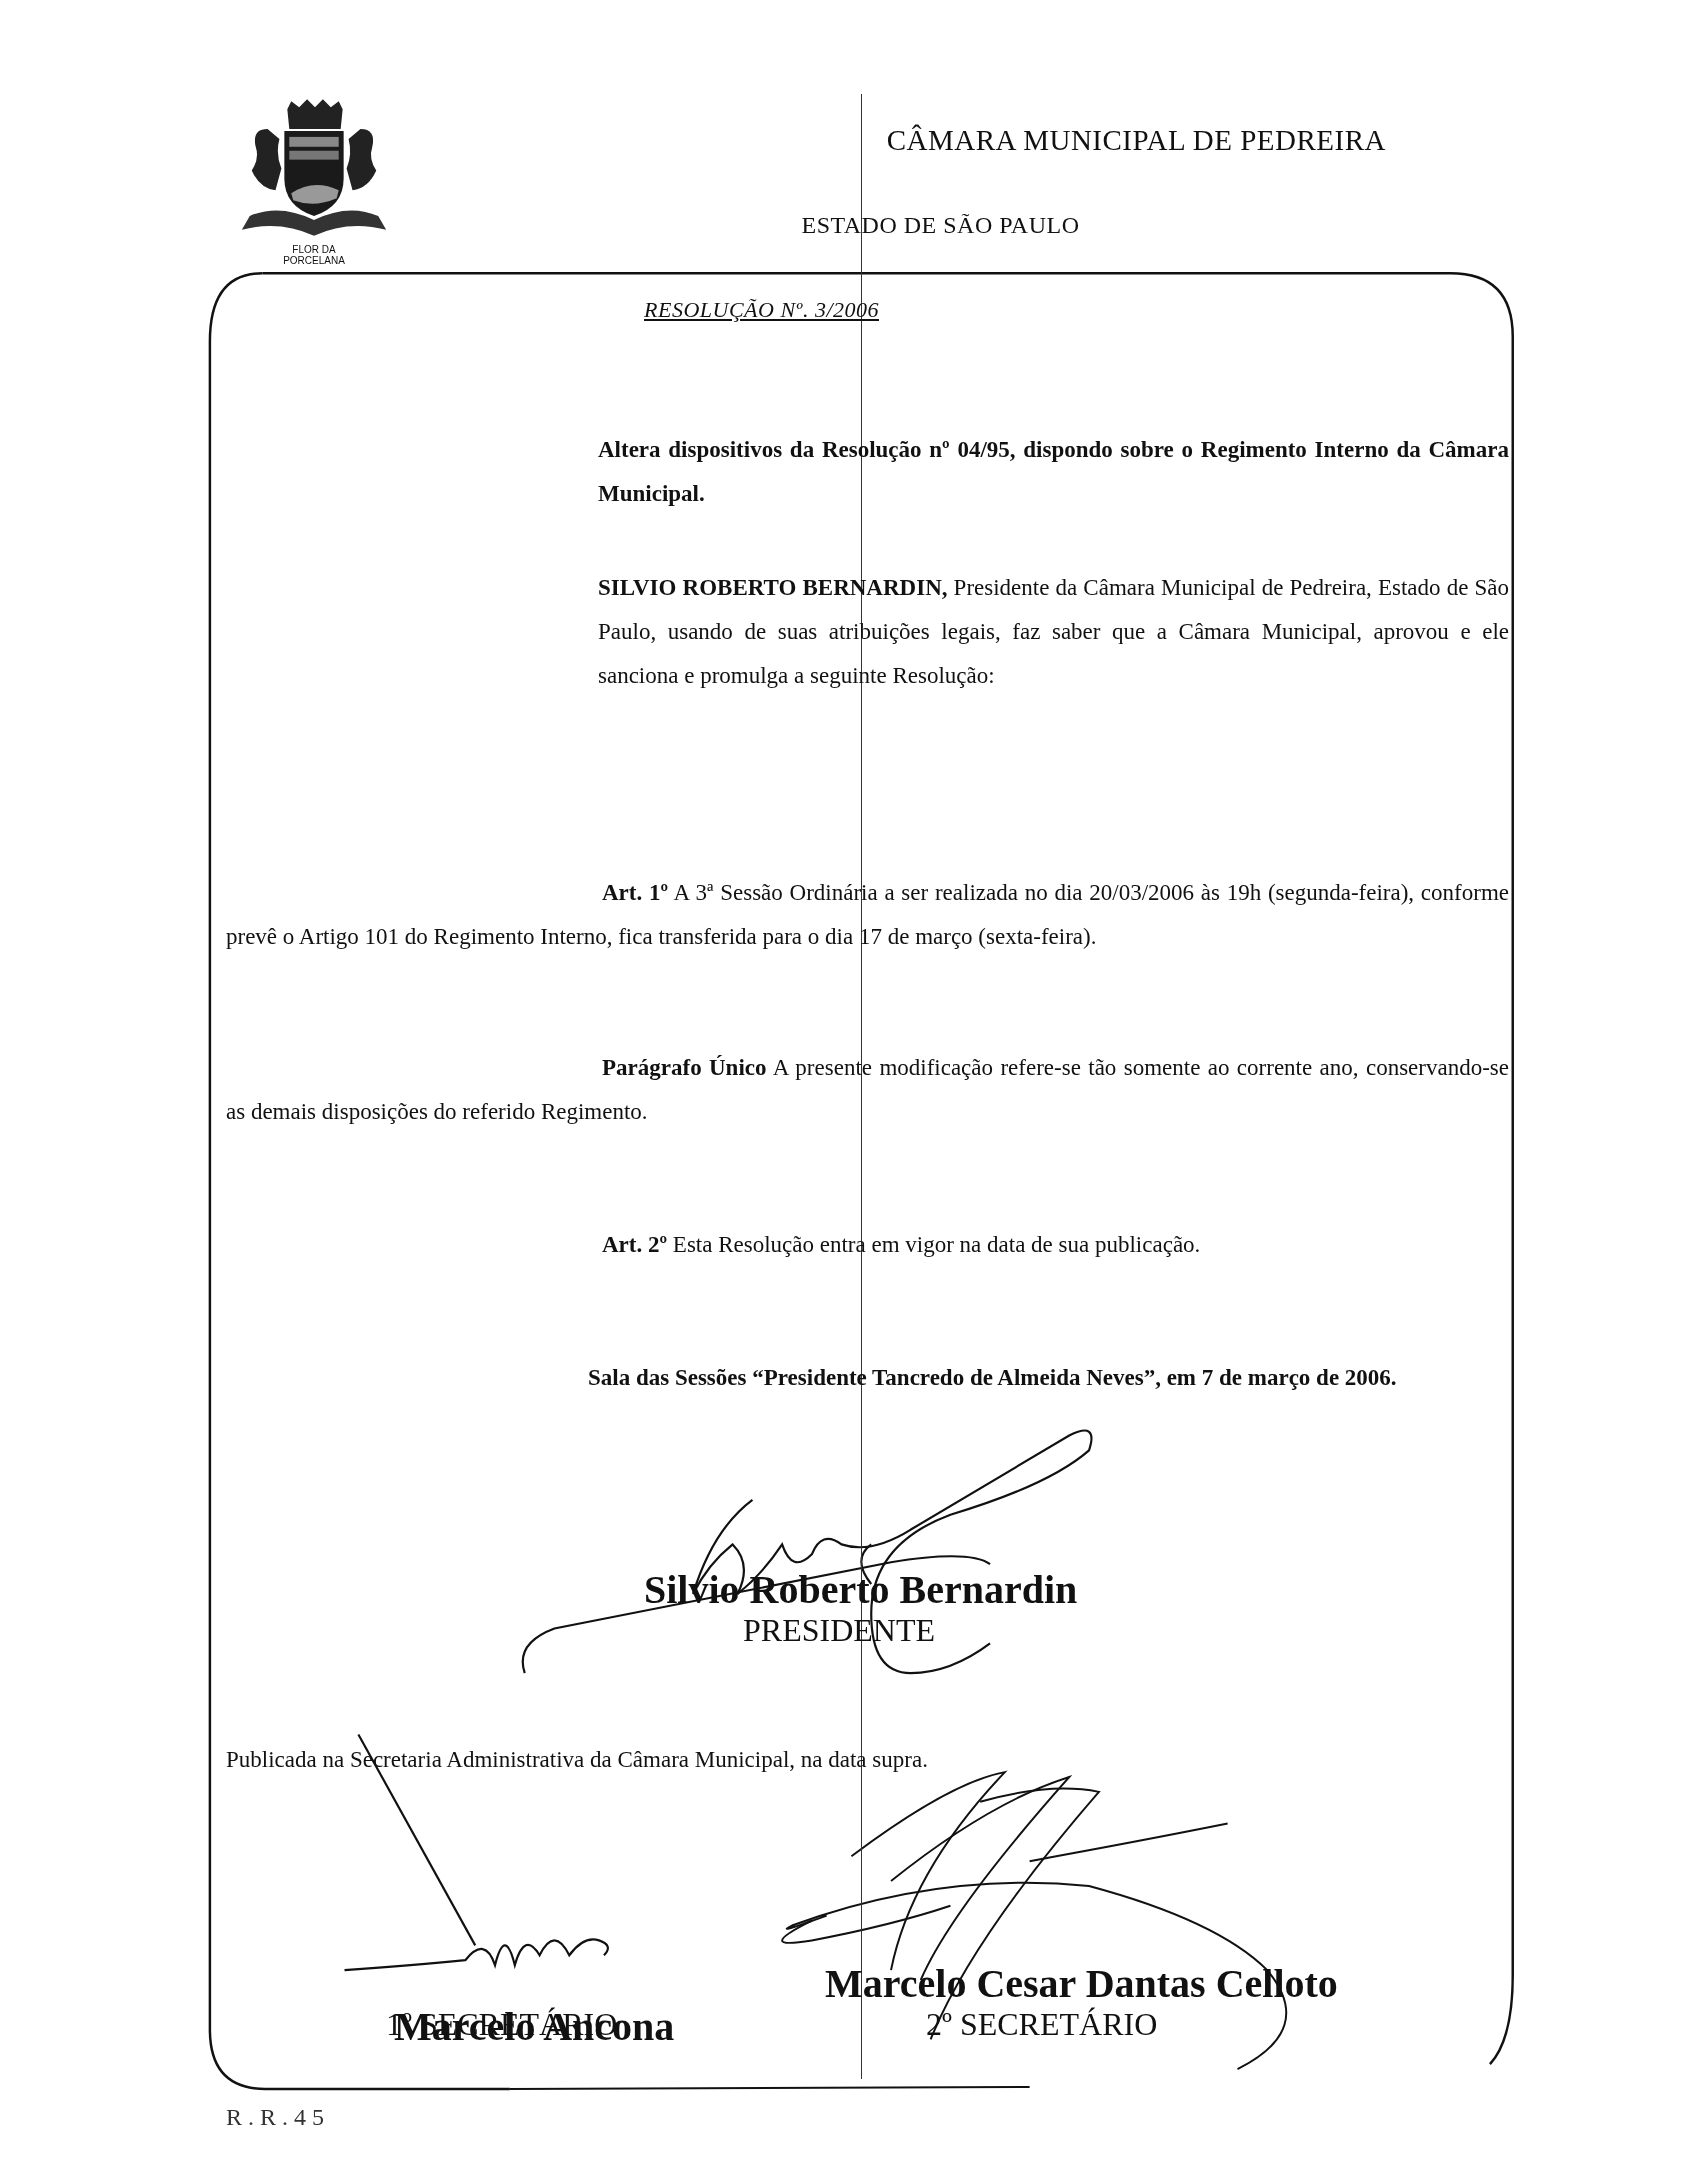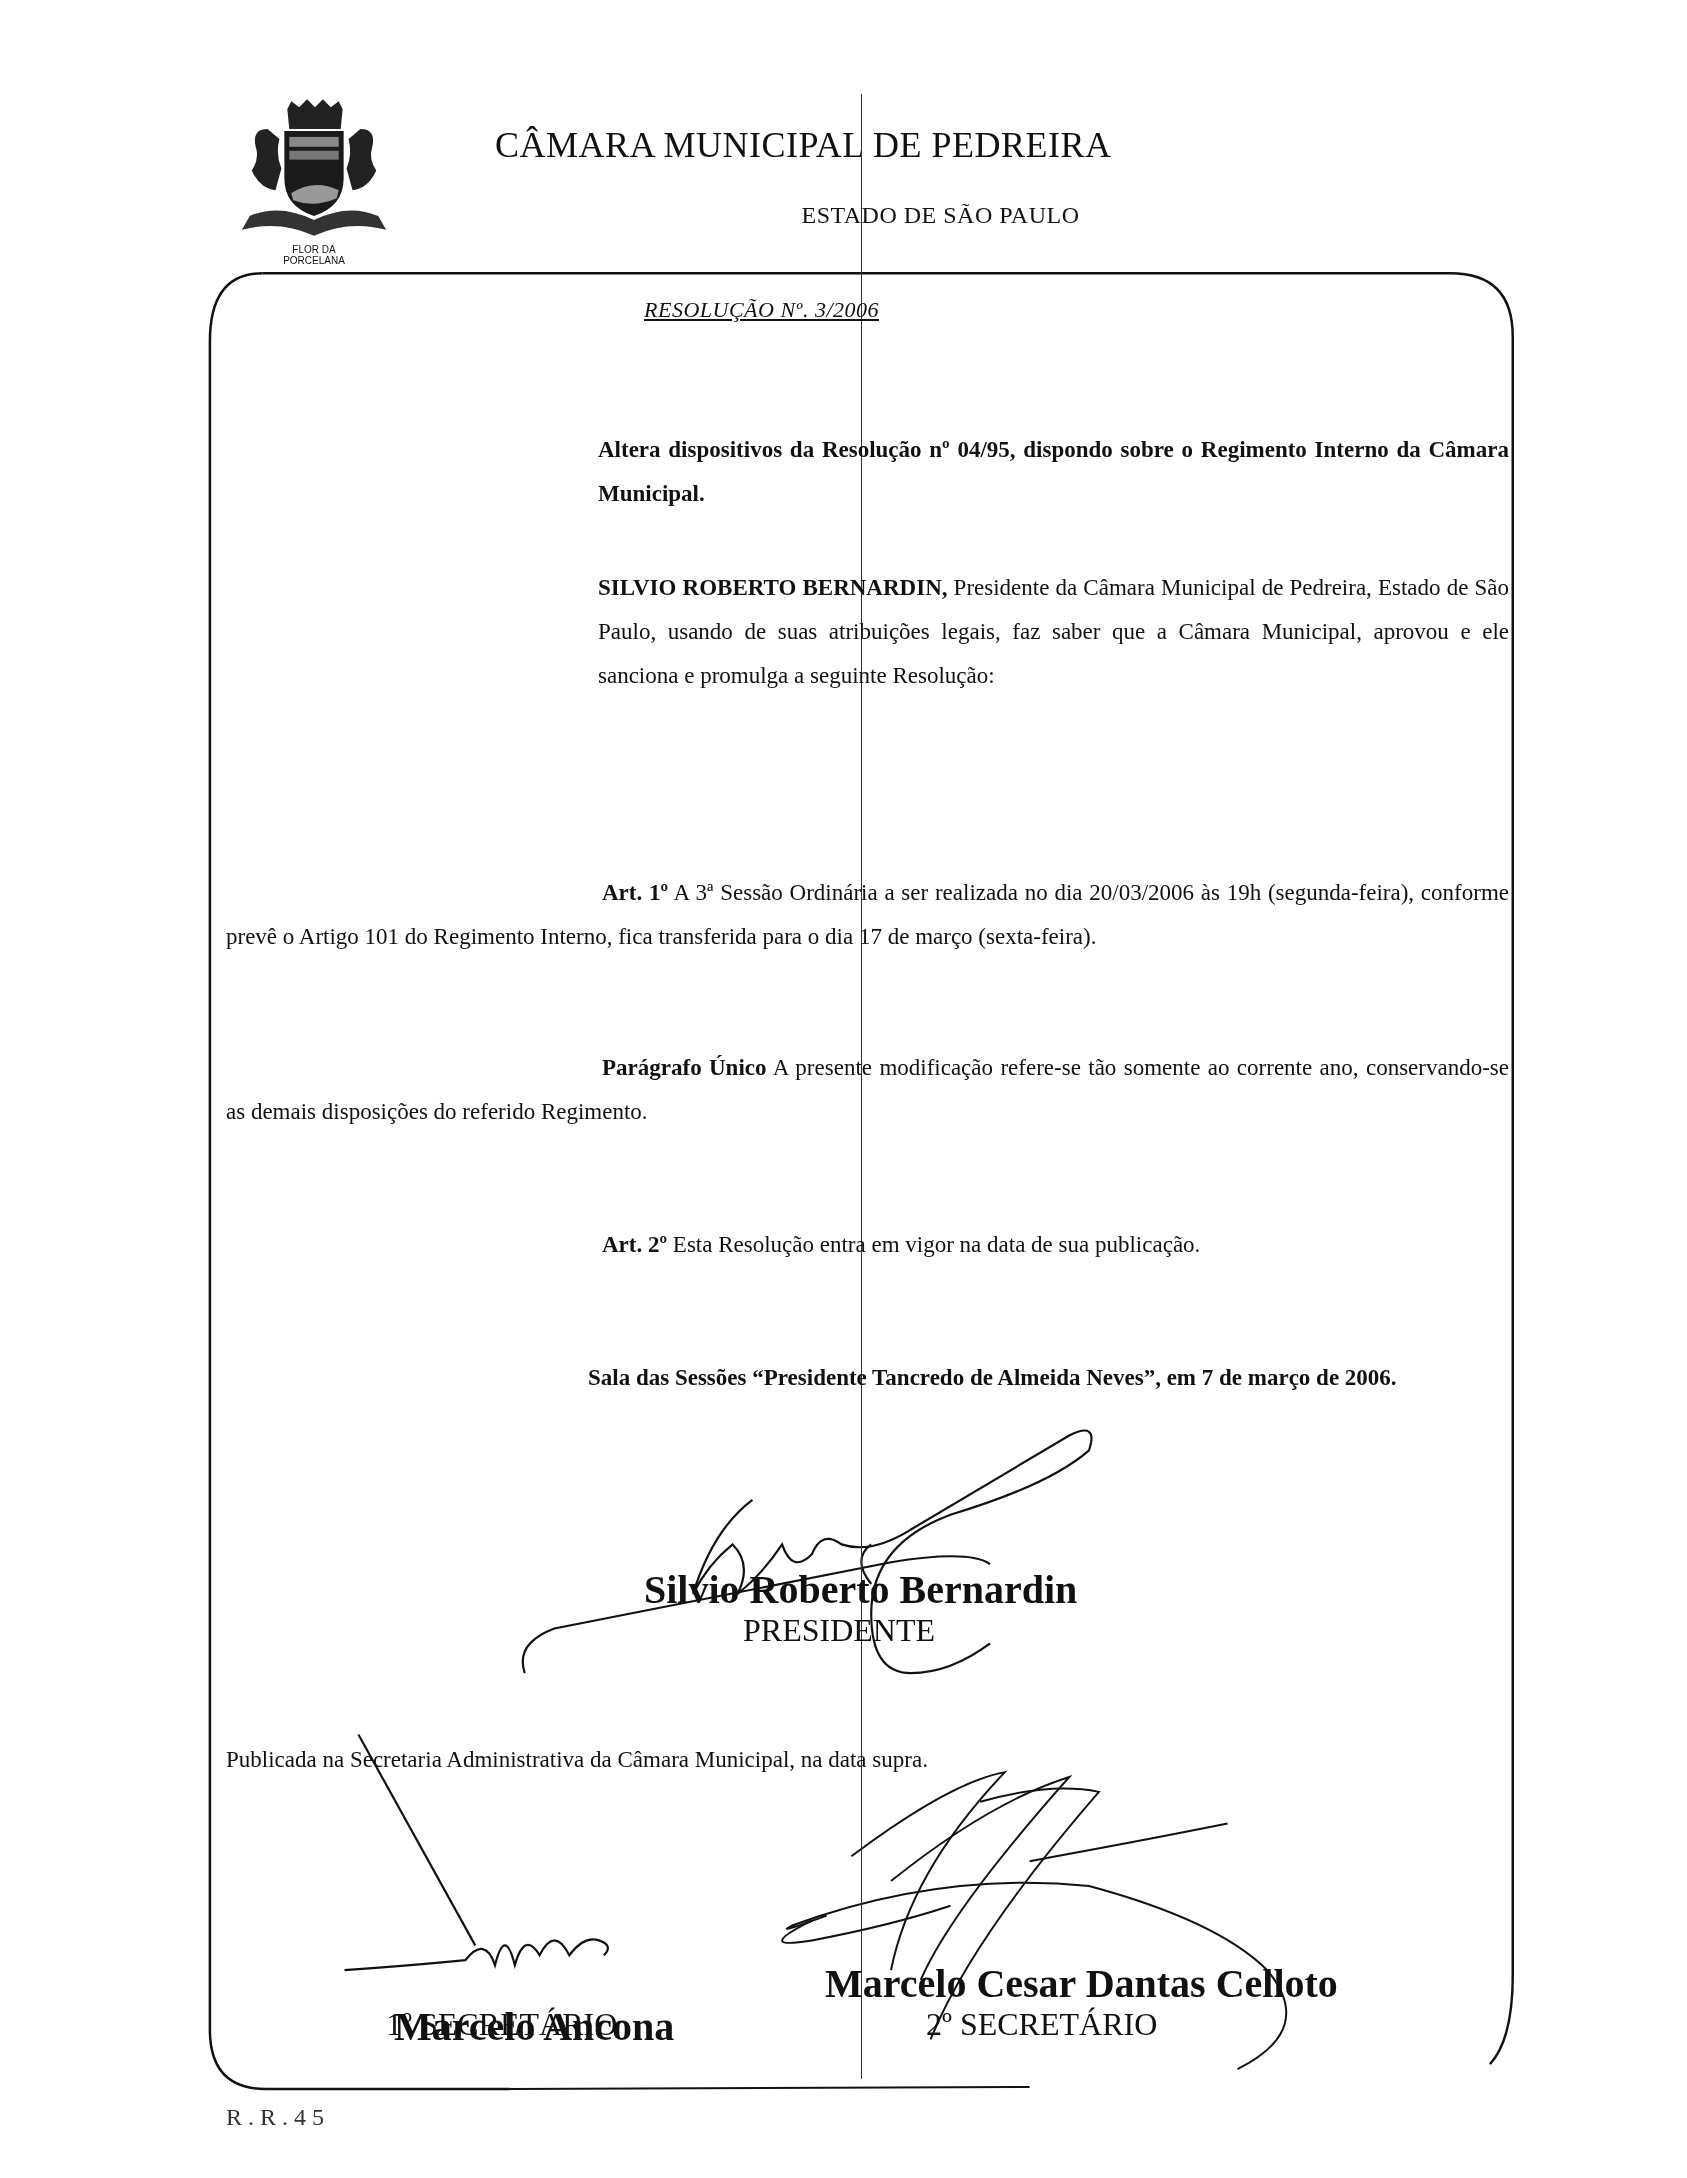--- a/index.html
+++ b/index.html
@@ -2,22 +2,22 @@
 <html><head>
 <meta charset="utf-8">
 <style>
   html, body { margin: 0; padding: 0; background: #ffffff; }
   body { width: 1687px; height: 2178px; position: relative; overflow: hidden;
          font-family: "Liberation Serif", "DejaVu Serif", serif; color: #111; }
   .abs { position: absolute; }
   .crest { left: 230px; top: 99px; width: 168px; height: 168px; }
   .crest-caption { position: absolute; left: 0; width: 168px; text-align: center;
                    font-family: "Liberation Sans", sans-serif; font-weight: normal; font-size: 10px; line-height: 11px; }
-  .title { left: 495px; top: 124px; width: 891px; text-align: left; font-size: 36px; font-weight: normal; letter-spacing: 0.5px; }
-  .subtitle { left: 495px; top: 202px; width: 891px; text-align: center; font-size: 24px; letter-spacing: 0.5px; }
+  .title { left: 495px; top: 124px; width: 891px; text-align: right; font-size: 29px; font-weight: normal; letter-spacing: 0.5px; }
+  .subtitle { left: 495px; top: 212px; width: 891px; text-align: center; font-size: 24px; letter-spacing: 0.5px; }
   .frame { position: absolute; left: 0; top: 0; width: 1687px; height: 2178px; pointer-events: none; }
   .res-title { left: 644px; top: 297px; font-size: 22px; font-style: italic; text-decoration: underline; letter-spacing: 0.5px; }
   .para { font-size: 23px; line-height: 44px; text-align: justify; }
   .ementa { left: 598px; top: 428px; width: 911px; font-weight: bold; }
   .preamble { left: 598px; top: 566px; width: 911px; }
   .art { left: 226px; width: 1283px; }
   .indent { display: inline-block; width: 376px; }
   b { font-weight: bold; }
   .sig-name { font-size: 40px; font-weight: bold; }
   .sig-role { font-size: 32px; }

